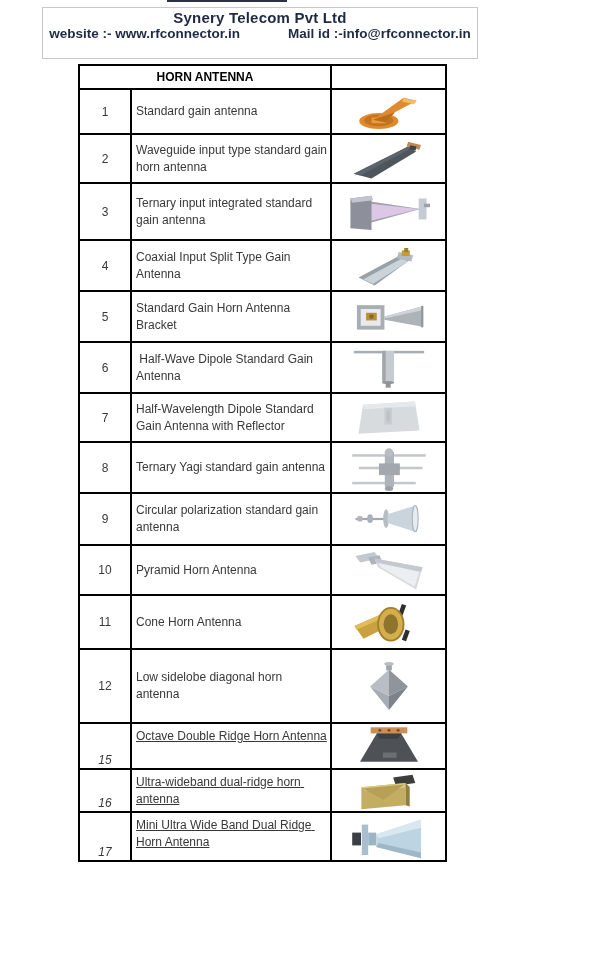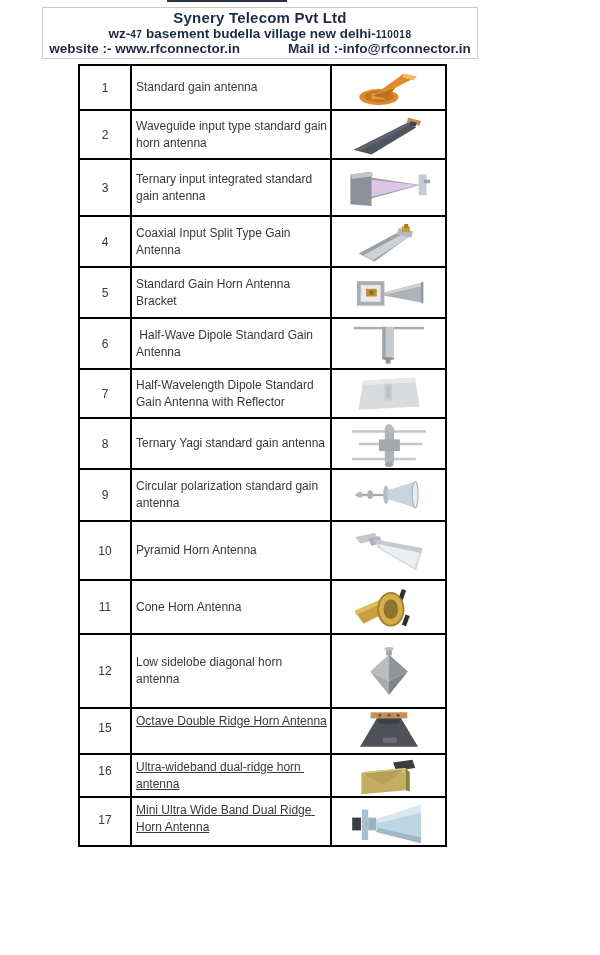--- a/index.html
+++ b/index.html
@@ -22,48 +22,51 @@
   .h-line3 { font-size:13.5px; margin-top:0; display:flex; justify-content:center; gap:48px; }
   table.catalog {
     position:absolute; left:78px; top:64px; width:367px;
     border-collapse:collapse; table-layout:fixed; color:#383838; background:#fff;
   }
   table.catalog td { border:2px solid #000; font-size:12px; overflow:hidden; }
   .title-cell { text-align:center; font-weight:bold; font-size:12.5px; color:#000; height:20px; }
   .num-cell  { text-align:center; vertical-align:middle; }
   .name-cell { padding:2px 2px 2px 4px; line-height:1.38; vertical-align:middle; white-space:pre-wrap; }
   .img-cell  { text-align:center; vertical-align:middle; padding:1px; }
-  tr.bnum .num-cell  { vertical-align:bottom; padding-bottom:18px; }
+  tr.bnum .num-cell  { vertical-align:bottom; padding-bottom:1px;font-style:italic; }
   tr.bnum .name-cell { vertical-align:top; padding-top:4px;text-decoration:underline; }
   .img-cell svg { display:block; margin:0 auto; }
 </style>
 </head>
 <body>
 
 <div class="page">
 
   <div class="crop-artifact"></div>
 
   <div class="header-box">
     <div class="h-line1">Synery Telecom Pvt Ltd</div>
-    <div class="h-line2"><span>wz-</span><span class="h-num">47</span><span> basement budella village new delhi-</span><span class="h-num">110018</span></div>
     <div class="h-line3">
       <span>website :- www.rfconnector.in</span>
       <span>Mail id :-info@rfconnector.in</span>
     </div>
   </div>
 
   <table class="catalog">
     <colgroup>
         <col style="width:52px">
         <col style="width:200px">
         <col style="width:115px">
       </colgroup>
 
     <tbody>
+        <tr style="height:20px">
+      <td class="title-cell" colspan="2">HORN ANTENNA</td>
+      <td class="img-cell"></td>
+    </tr>
 
     <tr style="height:45px">
       <td class="num-cell">1</td>
       <td class="name-cell">Standard gain antenna</td>
       <td class="img-cell">
         <svg width="96" height="40" viewBox="0 0 100 55">
           <ellipse cx="36" cy="40" rx="27" ry="11" fill="#e08a2e"></ellipse>
           <ellipse cx="36" cy="39" rx="20" ry="8" fill="#c4741f"></ellipse>
           <rect x="26" y="35" width="20" height="8" fill="#e89a3d"></rect>
           <polygon points="28,38 70,8 88,12 58,28 46,42" fill="#e08a2e"></polygon>
@@ -183,21 +186,21 @@
           <circle cx="10" cy="27" r="4" fill="#b0b6bc"></circle>
           <ellipse cx="24" cy="27" rx="4" ry="6" fill="#aab0b6"></ellipse>
           <ellipse cx="46" cy="27" rx="4" ry="13" fill="#b7bdc3"></ellipse>
           <polygon points="48,21 86,9 86,45 48,33" fill="#c9d4dc"></polygon>
           <ellipse cx="86" cy="27" rx="4" ry="18" fill="#e6edf2"></ellipse>
           <ellipse cx="86" cy="27" rx="4" ry="18" fill="none" stroke="#aab6be" stroke-width="1.5"></ellipse>
         </svg>
       </td>
     </tr>
 
-    <tr style="height:59px">
+    <tr style="height:50px">
       <td class="num-cell">10</td>
       <td class="name-cell">Pyramid Horn Antenna</td>
       <td class="img-cell">
         <svg width="96" height="44" viewBox="0 0 100 55">
           <polygon points="8,10 32,5 38,13 14,18" fill="#c3c9ce"></polygon>
           <polygon points="24,12 38,9 42,18 28,21" fill="#aeb4ba"></polygon>
           <polygon points="32,13 92,24 84,52 36,24" fill="#d8dcdf"></polygon>
           <polygon points="36,17 89,26 82,48 40,24" fill="#eceff1"></polygon>
           <polygon points="32,13 92,24 90,30 34,18" fill="#c3c9ce"></polygon>
         </svg>

